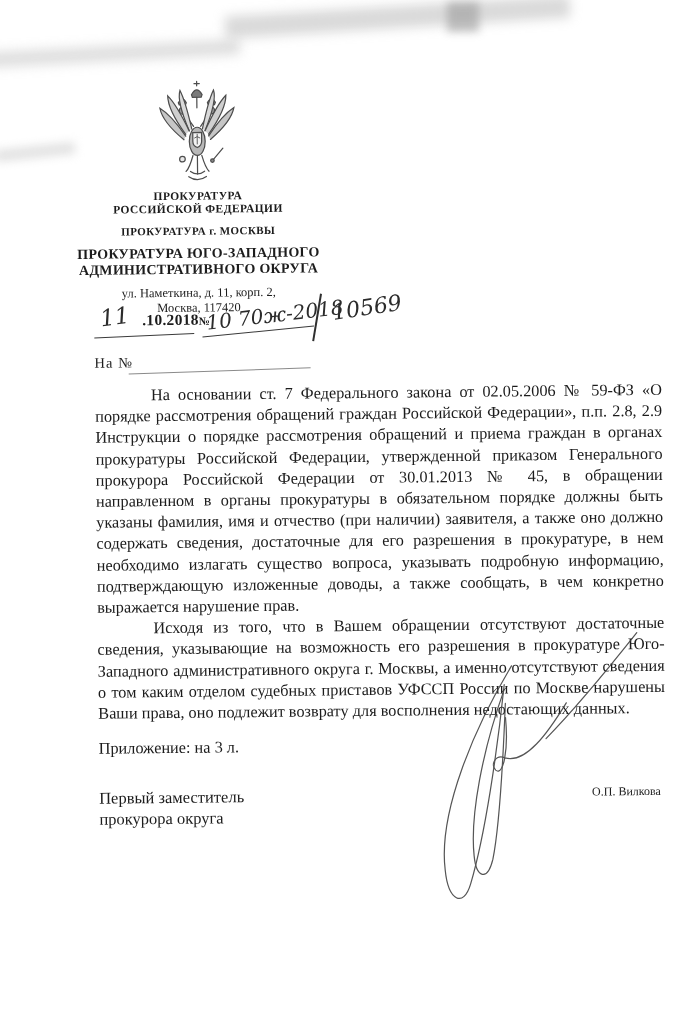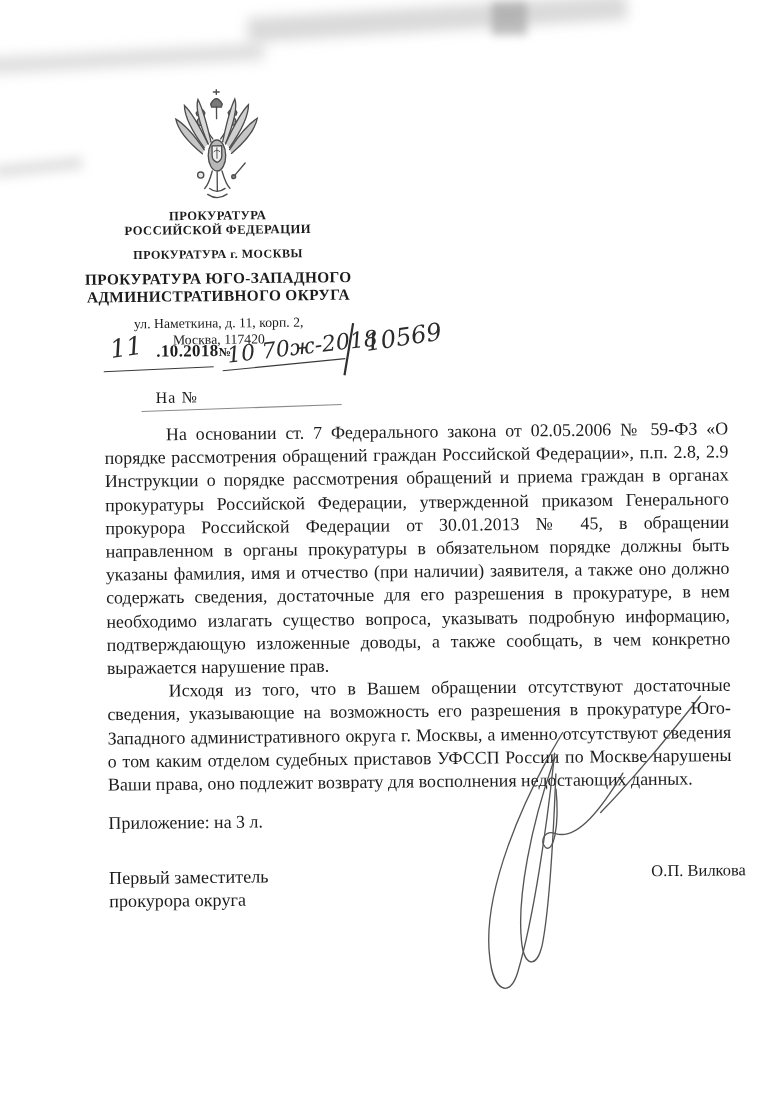--- a/index.html
+++ b/index.html
@@ -30,29 +30,29 @@
   .hand-day{position:absolute;left:6px;top:1px;font-size:23px;transform:rotate(-7deg);}
   .printed-date{position:absolute;left:48px;top:9px;font-size:15.5px;font-weight:600;letter-spacing:.3px;}
   .num-sign{font-size:11px;font-weight:600;}
   .u1{position:absolute;left:0px;top:33px;width:100px;border-top:1.6px solid #3a3a3a;transform:rotate(-2deg);}
   .hand-number{position:absolute;left:112px;top:2px;font-size:20px;white-space:nowrap;transform:rotate(-6deg);}
   .u2{position:absolute;left:108px;top:30px;width:112px;border-top:1.6px solid #3a3a3a;transform:rotate(-5deg);}
   .slash{position:absolute;left:222px;top:-7px;width:2px;height:48px;background:#2f2f2f;transform:rotate(10deg);}
   .hand-number2{position:absolute;left:238px;top:-5px;font-size:22px;transform:rotate(-8deg);}
 
   .replyline{position:absolute;left:95px;top:352px;width:260px;height:26px;}
-  .reply-label{position:absolute;left:0;top:0;font-size:14.5px;letter-spacing:1px;margin-left:47px;}
+  .reply-label{position:absolute;left:0;top:0;font-size:14.5px;letter-spacing:1px;}
   .u3{position:absolute;left:34px;top:17px;width:182px;border-top:1.2px solid #8a8a8a;transform:rotate(-1.4deg);}
 
   
   .bodytext{position:absolute;left:95px;top:382px;width:567px;font-size:16.3px;line-height:21.2px;text-align:justify;}
   .bodytext p{margin:0;text-indent:56px;}
   .attachment{position:absolute;left:95px;top:736px;font-size:16.3px;}
   .sig-title{position:absolute;left:95px;top:786px;font-size:16.5px;line-height:20.5px;}
-  .sig-name{position:absolute;left:588px;top:787px;font-size:15px;}
+  .sig-name{position:absolute;left:588px;top:787px;font-size:12px;}
 
   .signature{position:absolute;left:360px;top:630px;width:320px;height:300px;pointer-events:none;}
 </style>
 </head>
 <body>
 
 <div class="page">
 
   <div class="scan-band1"></div>
   <div class="scan-band2"></div>

